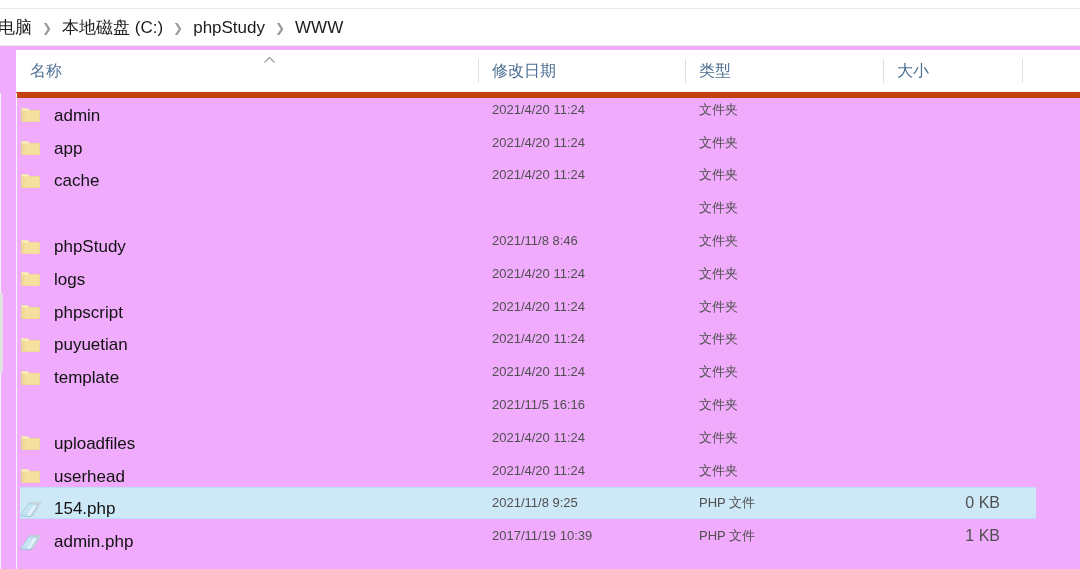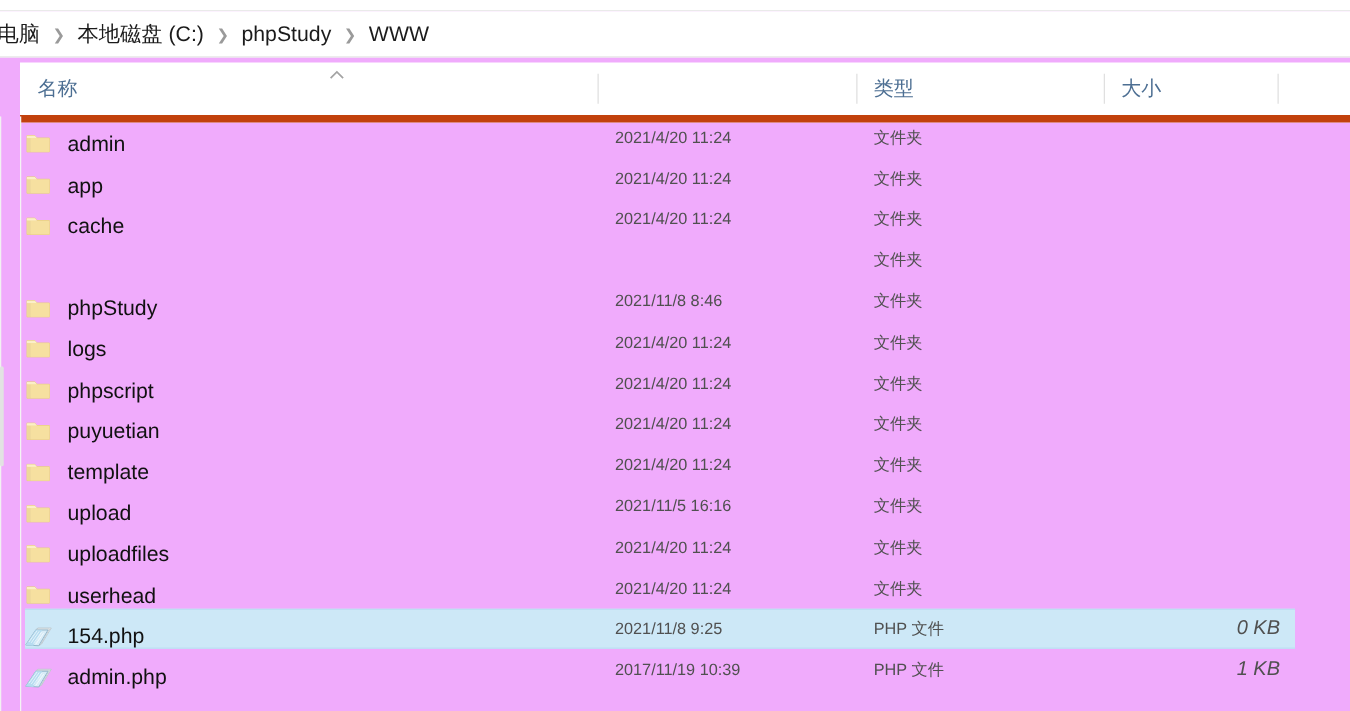--- a/index.html
+++ b/index.html
@@ -54,21 +54,21 @@
   .vsplit{position:absolute;left:16px;top:0;width:1px;height:476px;background:#f4f4f4;}
 
   .row{
     position:relative;height:32.8px;display:flex;align-items:center;
     box-sizing:border-box;
   }
   .row .cell{position:absolute;display:flex;align-items:center;height:32.8px;box-sizing:border-box;}
   .c-name{left:20px;width:458px;margin-top:12px;}
   .c-date{left:492px;width:193px;}
   .c-type{left:699px;width:198px;}
-  .c-size{left:897px;width:139px;justify-content:flex-end;padding-right:12px;font-style:italic;}
+  .c-size{left:897px;width:139px;justify-content:flex-end;padding-right:36px;}
 
   .namewrap{display:flex;align-items:center;gap:0;}
   .iconbox{width:22px;height:22px;position:relative;flex:0 0 22px;margin-right:12px;}
   .namelabel{font-size:17px;color:#111;white-space:nowrap;line-height:1;}
   .datelabel,.typelabel{font-size:13px;color:#505050;white-space:nowrap;line-height:1;}
   .sizelabel{font-size:16px;color:#505050;white-space:nowrap;line-height:1;}
 
   .row.selected .selbg{
     position:absolute;left:20px;top:0;width:1016px;height:32.8px;
     background:#cde8f7;border-top:1px solid #bcdff2;border-bottom:1px solid #bcdff2;
@@ -104,20 +104,23 @@
   <div class="colhead">
     <div class="colhead-cells" id="colheaders">
       <div class="sortcaret">
         <svg width="13" height="8" viewBox="0 0 13 8" aria-hidden="true">
           <path d="M1.5 6.5 L6.5 1.5 L11.5 6.5" fill="none" stroke="#a3a3a3" stroke-width="1.4"></path>
         </svg>
       </div>
     <div class="ch" style="left: 0px; width: 462px;">
           <span class="chlabel">名称</span>
         </div>
+        <div class="ch" style="left: 462px; width: 207px;">
+          <span class="chlabel">修改日期</span>
+        </div>
         <div class="ch" style="left: 669px; width: 198px;">
           <span class="chlabel">类型</span>
         </div>
         <div class="ch" style="left: 867px; width: 139px;">
           <span class="chlabel">大小</span>
         </div>
         <div class="chdiv" style="left: 462px;"></div>
         <div class="chdiv" style="left: 669px;"></div>
         <div class="chdiv" style="left: 867px;"></div>
         <div class="chdiv" style="left: 1006px;"></div>
@@ -323,33 +326,20 @@
             <span class="datelabel">2021/4/20 11:24</span>
           </div>
           <div class="cell c-type">
             <span class="typelabel">文件夹</span>
           </div>
           <div class="cell c-size">
             <span class="sizelabel"></span>
           </div>
         </div>
         <div class="row">
-          <div class="cell c-name">
-            <span class="namewrap">
-              <span class="iconbox">
-                <svg class="ico-folder" viewBox="0 0 19 16" aria-hidden="true">
-                  <path d="M0.5 1.5 h6.4 l1.6 1.9 h10 v11.1 h-18 z" fill="#f7e3a6" stroke="#e8cf84" stroke-width="0.8"></path>
-                  <path d="M0.5 1.5 h6.4 l1.6 1.9 h-8 z" fill="#fbefc8"></path>
-                  <rect x="3.6" y="3.6" width="14.9" height="10.9" fill="#f6e0a0"></rect>
-                  <rect x="0.9" y="3.6" width="2.7" height="10.9" fill="#eed89a"></rect>
-                </svg>
-              </span>
-              <span class="namelabel">upload</span>
-            </span>
-          </div>
           <div class="cell c-date">
             <span class="datelabel">2021/11/5 16:16</span>
           </div>
           <div class="cell c-type">
             <span class="typelabel">文件夹</span>
           </div>
           <div class="cell c-size">
             <span class="sizelabel"></span>
           </div>
         </div>

